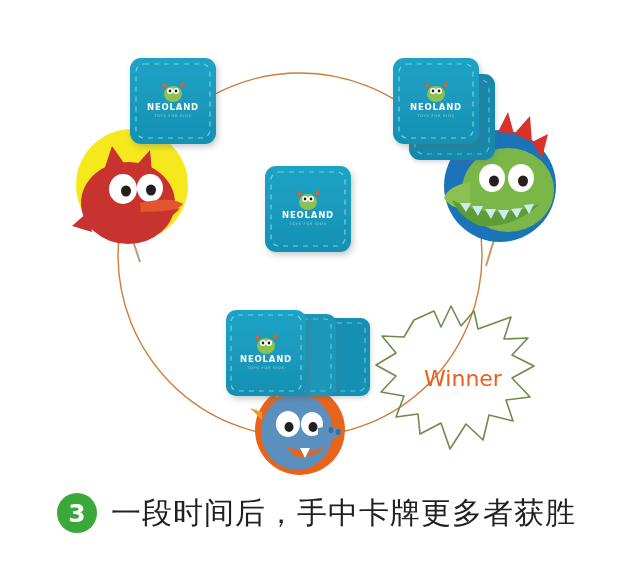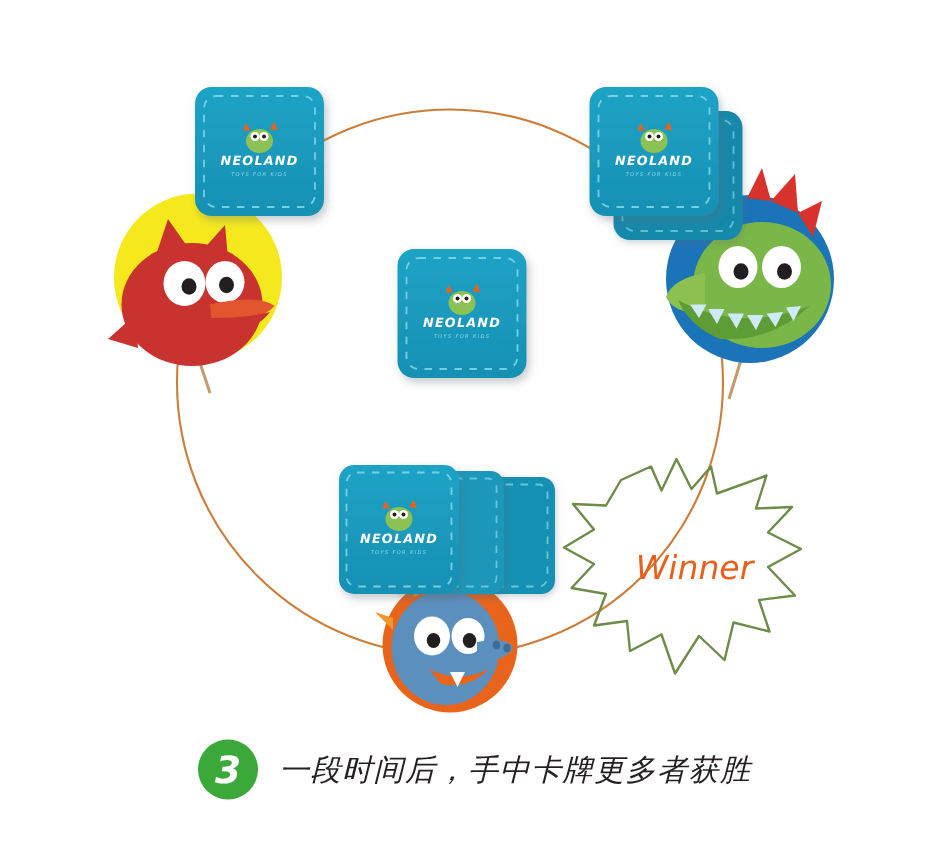--- a/index.html
+++ b/index.html
@@ -3,21 +3,21 @@
 <meta charset="utf-8">
 <style>
   html,body{margin:0;padding:0;}
   body{
     width:633px;height:574px;
     background:#ffffff;
     font-family:"Liberation Sans","DejaVu Sans",sans-serif;
     overflow:hidden;
     position:relative;
   }
-  #stage{position:absolute;inset:0;font-style:italic;}
+  #stage{position:absolute;inset:0;}
   #stage > svg{position:absolute;left:0;top:0;}
   .caption-row{
     position:absolute;
     left:0;right:0;
     top:482px;
     height:62px;
     display:flex;
     align-items:center;
     justify-content:center;
     gap:14px;
@@ -26,21 +26,21 @@
     width:40px;height:40px;border-radius:50%;
     background:#3AA93A;
     color:#ffffff;
     display:flex;align-items:center;justify-content:center;
     font-size:25px;font-weight:bold;
     line-height:1;
     font-family:"DejaVu Sans",sans-serif;
     flex:0 0 auto;
   }
   .caption-text{
-    font-size:20px;
+    font-size:30px;
     color:#231f20;
     font-family:"DejaVu Sans",sans-serif;
     letter-spacing:1px;
     white-space:nowrap;
   }
 </style>
 </head>
 <body>
 
 <div id="stage">

